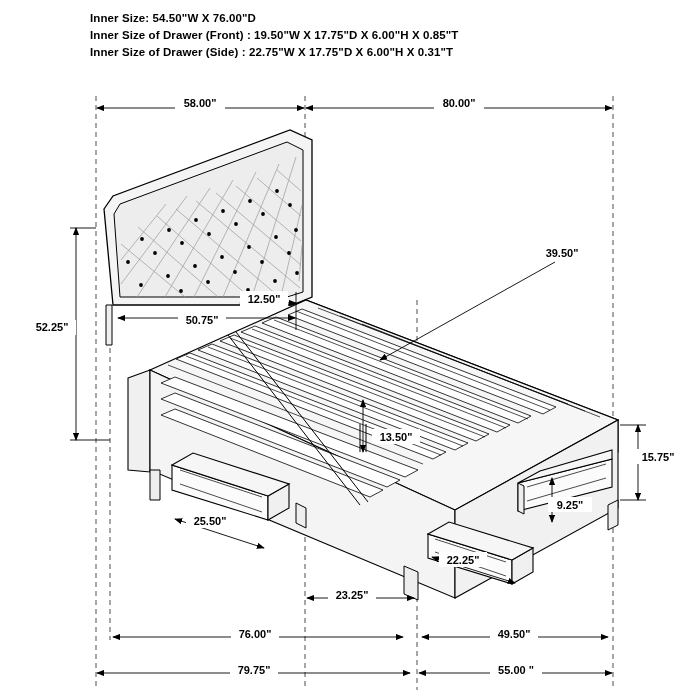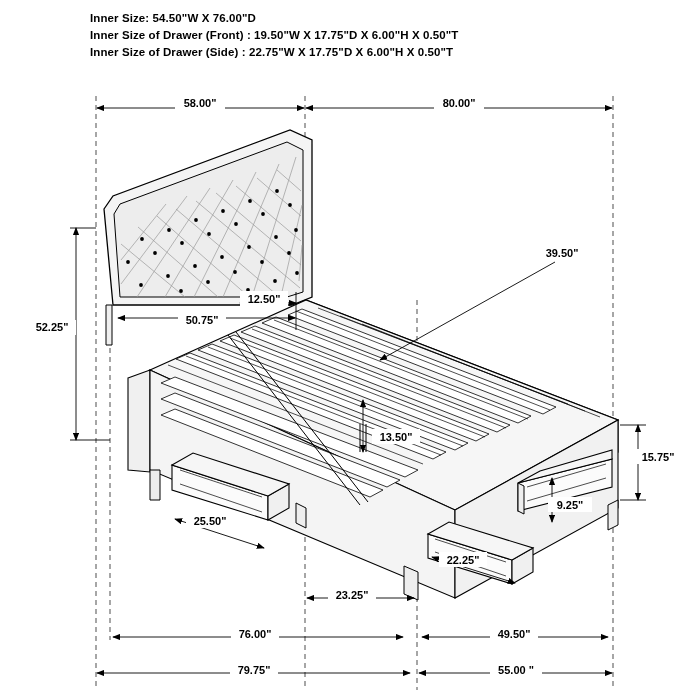--- a/index.html
+++ b/index.html
@@ -48,22 +48,22 @@
     stroke: none;
   }
 </style>
 </head>
 <body>
 
 <div id="stage">
 
   <div class="spec-block">
     <span class="spec-line">Inner Size: 54.50"W X 76.00"D</span>
-    <span class="spec-line">Inner Size of Drawer (Front) : 19.50"W X 17.75"D X 6.00"H X 0.50"T</span>
-    <span class="spec-line">Inner Size of Drawer (Side) : 22.75"W X 17.75"D X 6.00"H X 0.50"T</span>
+    <span class="spec-line">Inner Size of Drawer (Front) : 19.50"W X 17.75"D X 6.00"H X 0.85"T</span>
+    <span class="spec-line">Inner Size of Drawer (Side) : 22.75"W X 17.75"D X 6.00"H X 0.31"T</span>
   </div>
 
   <svg class="diagram" viewBox="0 0 700 700">
     <defs>
       <marker id="arrR" markerWidth="9" markerHeight="7" refX="8" refY="3.5" orient="auto">
         <polygon points="0,0 9,3.5 0,7" fill="#000"></polygon>
       </marker>
       <marker id="arrL" markerWidth="9" markerHeight="7" refX="1" refY="3.5" orient="auto">
         <polygon points="9,0 0,3.5 9,7" fill="#000"></polygon>
       </marker>

